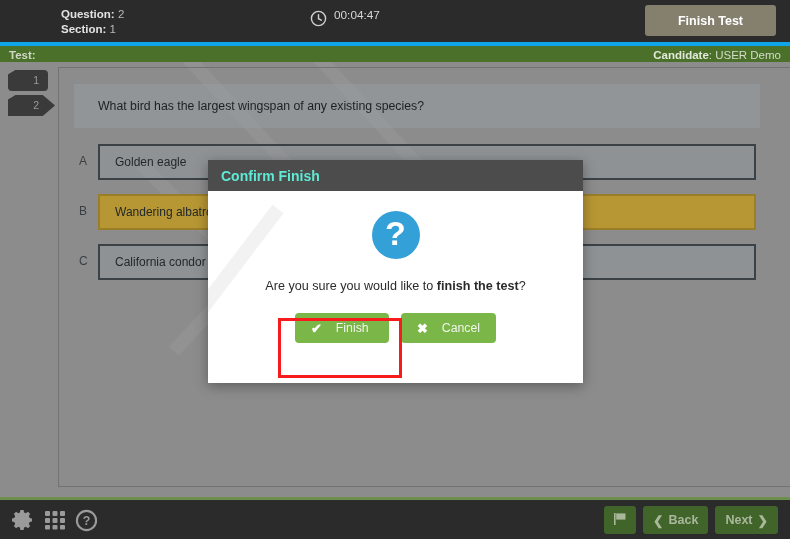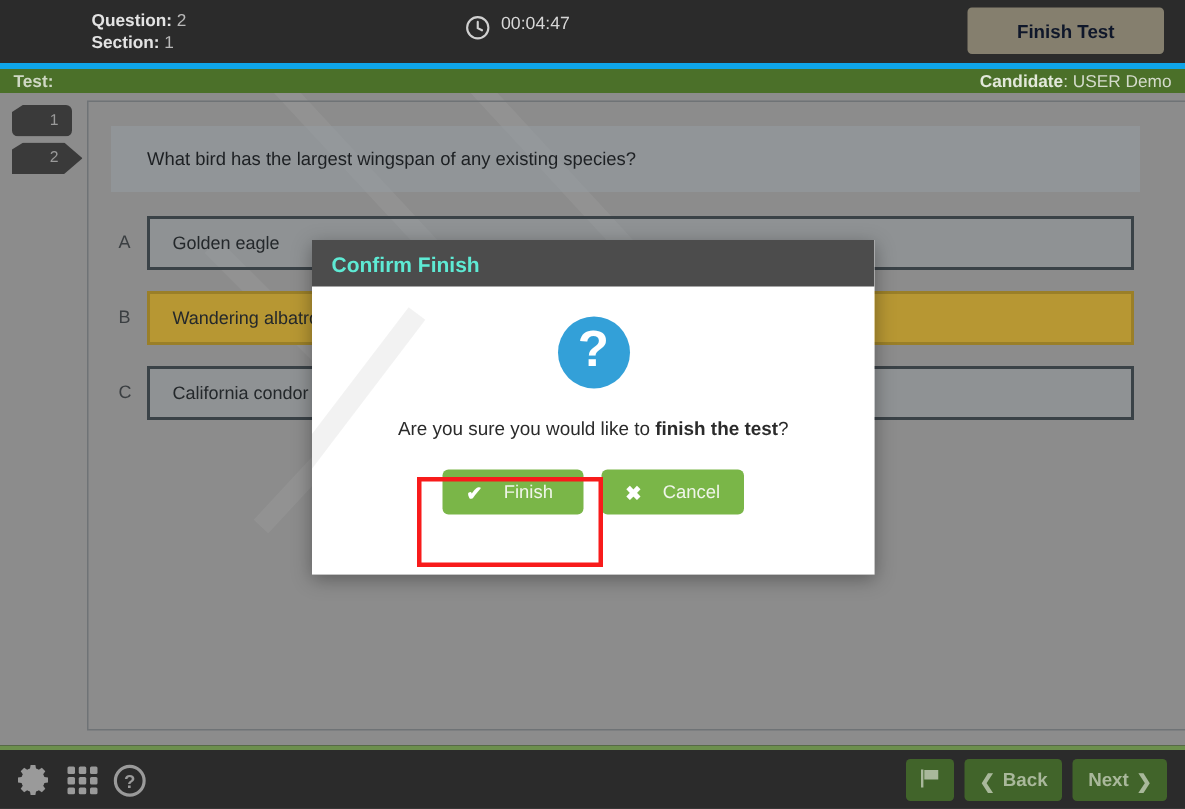--- a/index.html
+++ b/index.html
@@ -35,21 +35,21 @@
   .clock-icon { margin-top: 2px; }
   .timertext { line-height: 15px; }
   .timertext .t1 { font-size: 11.8px; color: #d7d7d7; display:block; }
   .timertext .t2 { font-size: 11.8px; color: #d7d7d7; display:block; }
 
   .finish-test-btn {
     position: absolute; right: 14px; top: 5px;
     width: 131px; height: 31px;
     background: #857f6e;
     border: none; border-radius: 3px;
-    color: #0f172a; font-size: 12.5px; font-weight: bold;
+    color: #ffffff; font-size: 12.5px; font-weight: bold;
     font-family: "Liberation Sans", sans-serif;
     cursor: pointer;
   }
 
   
   .greenbar {
     position: absolute; left: 0; top: 42px;
     width: 790px; height: 20px;
     background: #4a7029;
     background: #4b7029;

